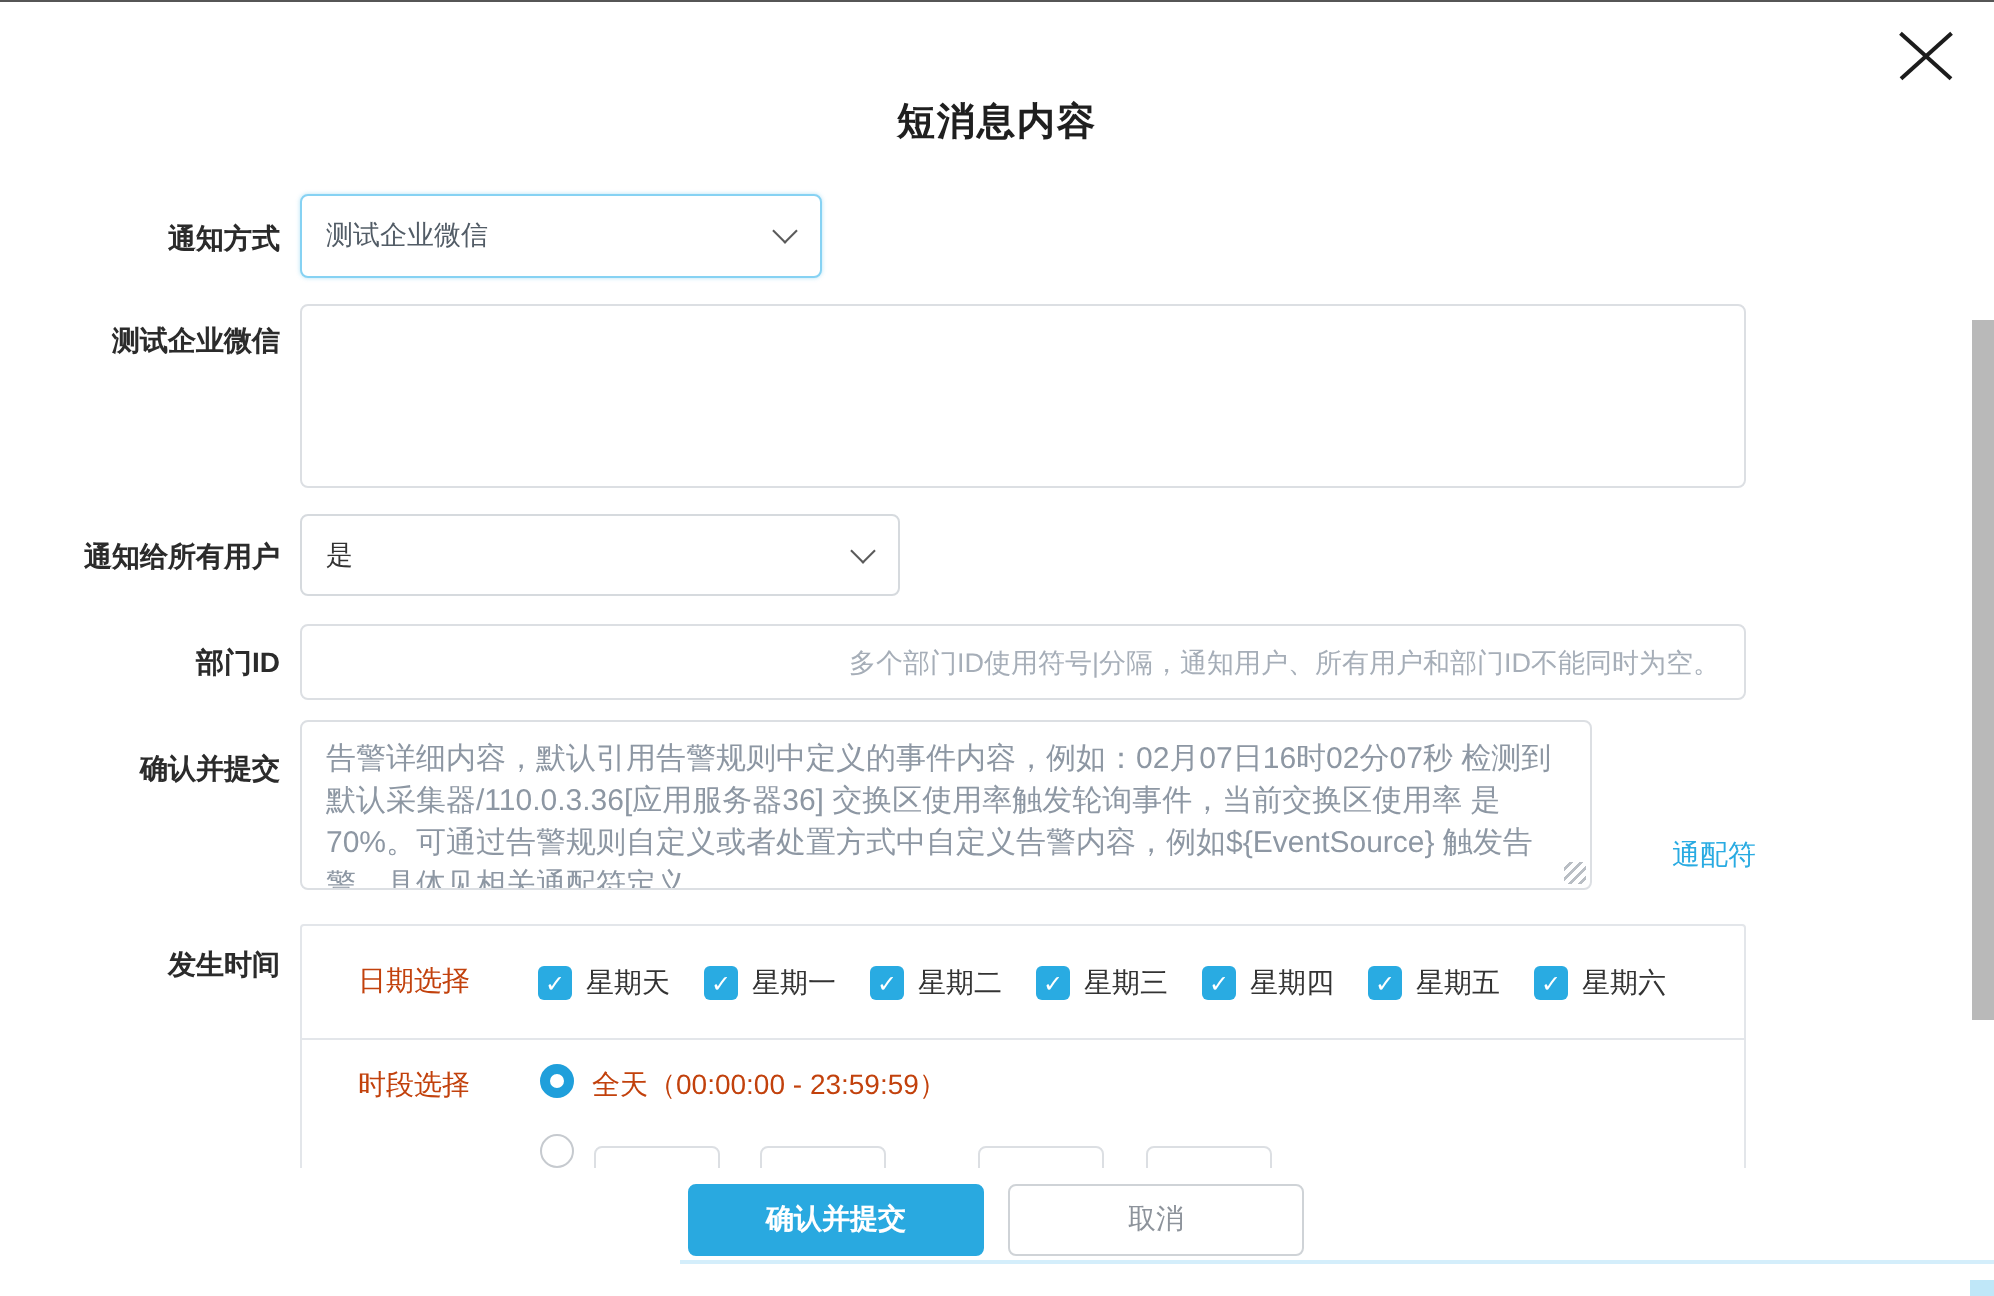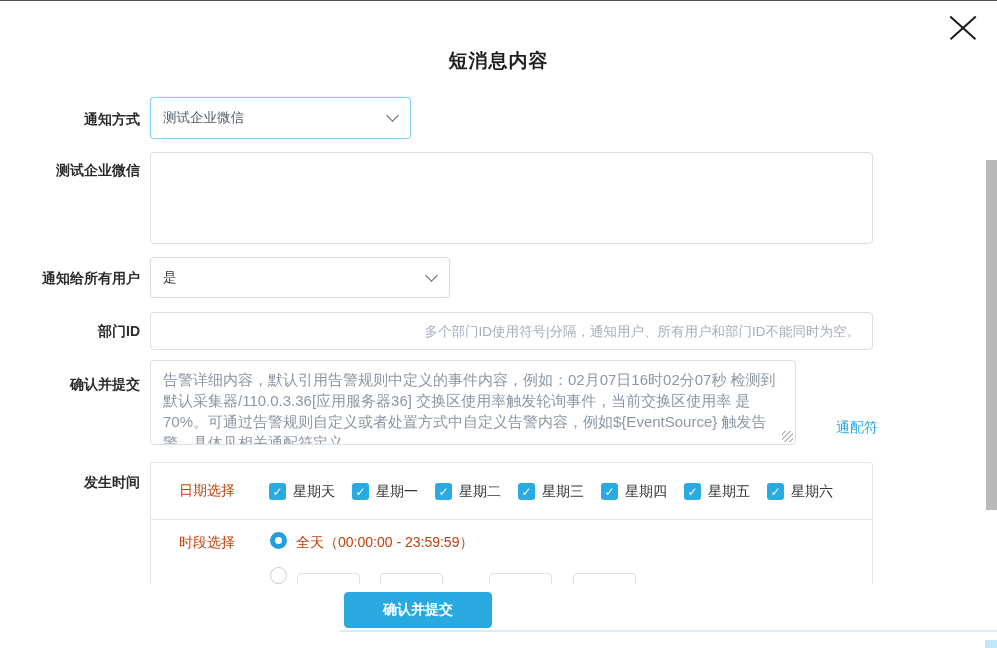--- a/index.html
+++ b/index.html
@@ -149,18 +149,19 @@
 
     <span class="radio-off" style="position:absolute; left:119px; top:104px;"></span>
     <span class="timebox" style="left:146px;"></span>
     <span class="timebox" style="left:229px;"></span>
     <span class="timebox" style="left:338px;"></span>
     <span class="timebox" style="left:422px;"></span>
   </div>
 
   <div class="footer">
     <div class="btn btn-confirm">确认并提交</div>
+    <div class="btn btn-cancel">取消</div>
     <div class="underlay-line"></div>
     <div class="corner-mark"></div>
   </div>
 
   <div class="scroll-thumb"></div>
 </div>
 
 </body></html>

